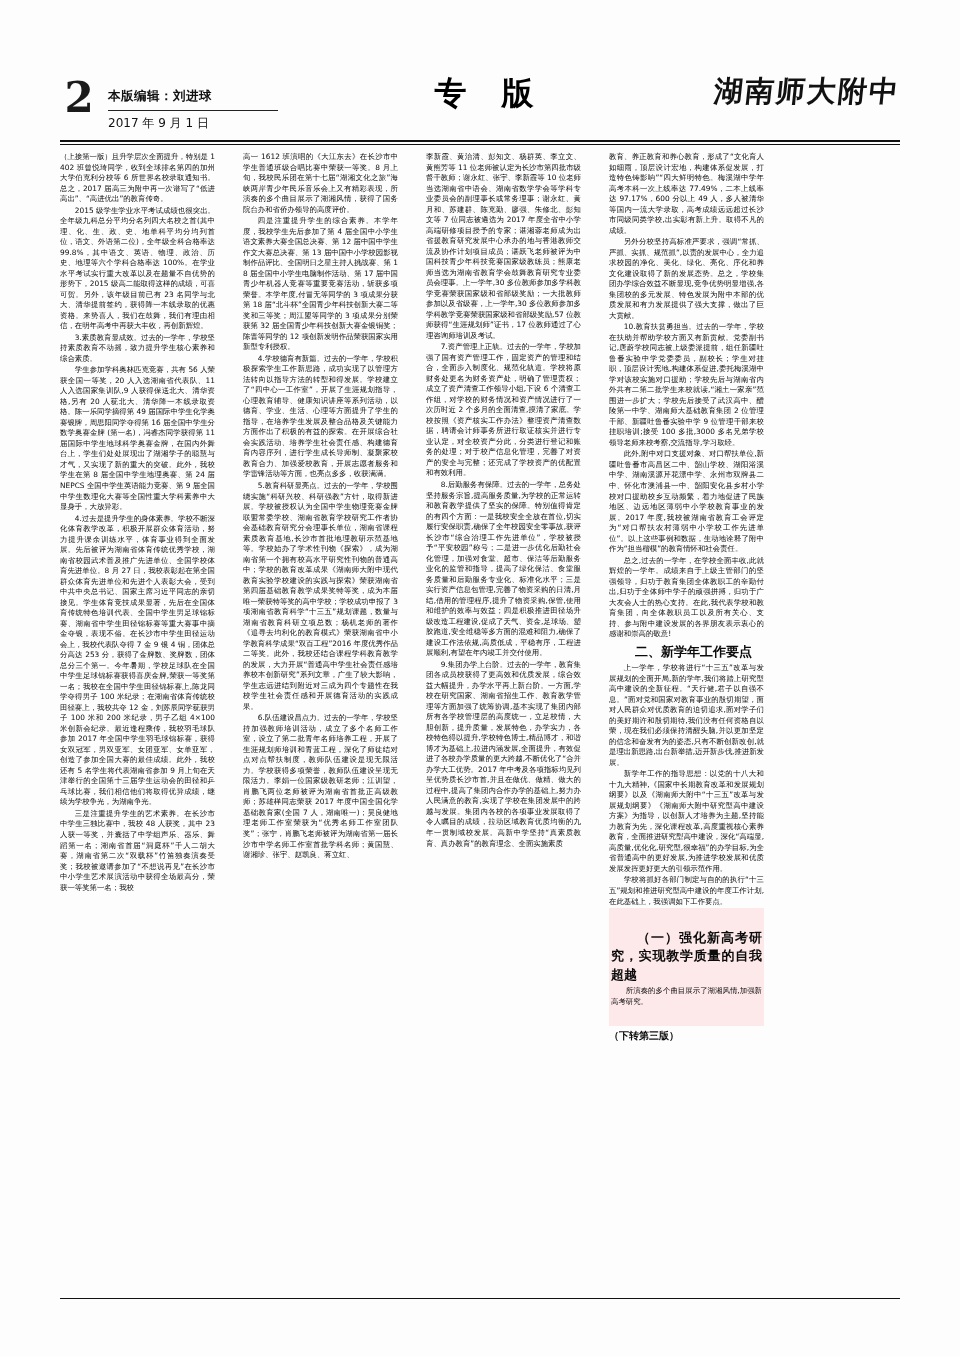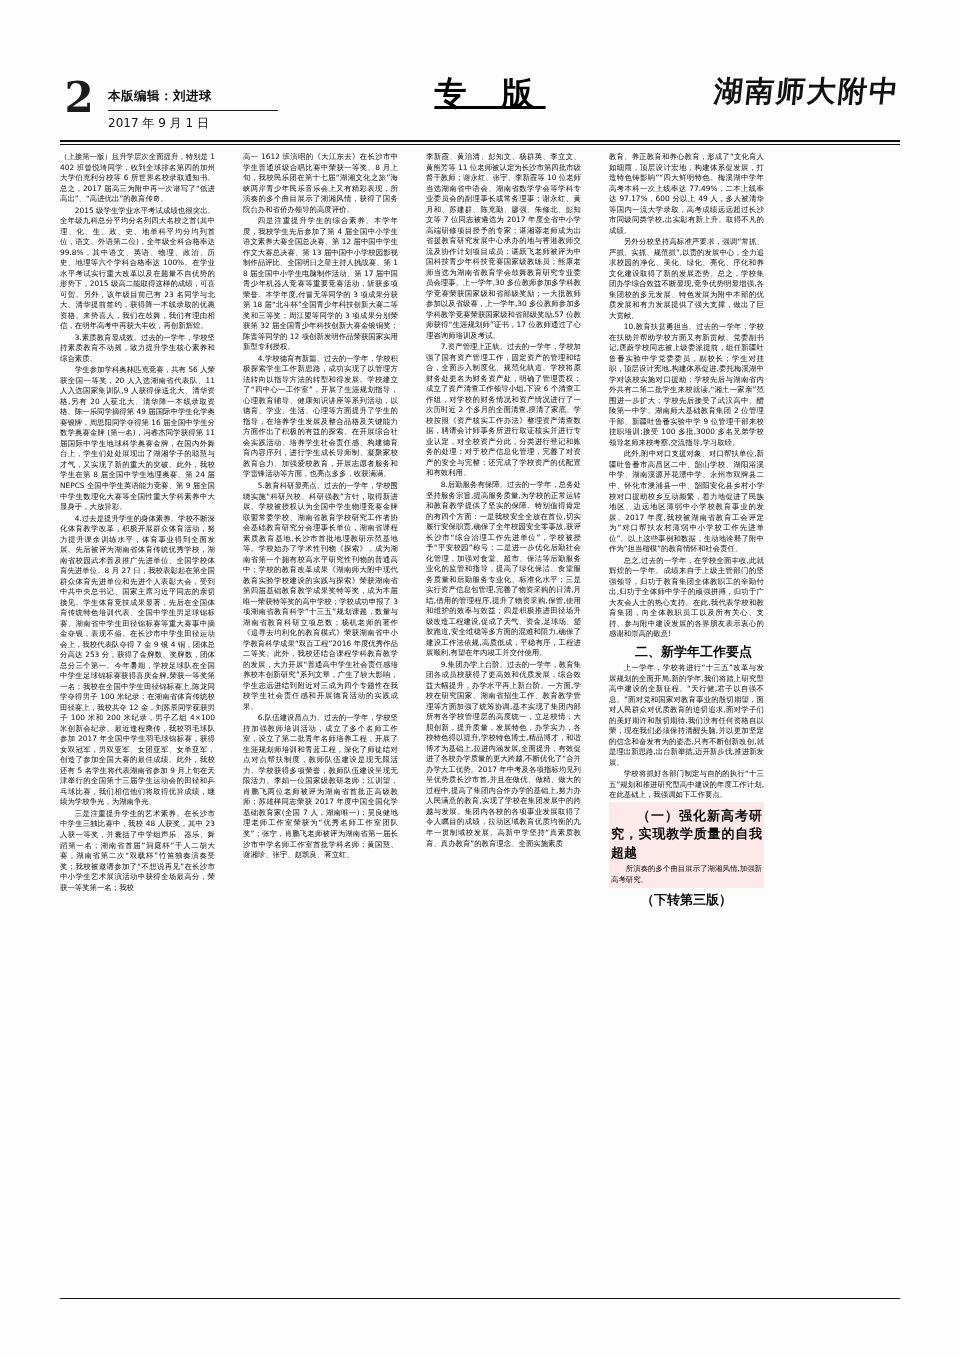--- a/index.html
+++ b/index.html
@@ -68,21 +68,20 @@
   .masthead-title {
     position: absolute;
     left: 330px; top: 0px;
     width: 200px;
     text-align: center;
     font-family: "DejaVu Serif", "Liberation Serif", serif;
     font-size: 32px;
     font-weight: bold;
     letter-spacing: 12px;
     color: #000;
-    text-decoration: underline;
   }
   .masthead-logo {
     position: absolute;
     right: 0; top: 0px;
     width: 290px;
     text-align: right;
     font-family: "DejaVu Serif", "Liberation Serif", serif;
     font-size: 29px;
     font-weight: bold;
     letter-spacing: 2px;
@@ -127,28 +126,28 @@
     word-break: break-all;
   }
   .col p.noindent { text-indent: 0; }
   .col h3 {
     margin: 3px 0 2px 0;
     font-size: 13px;
     font-weight: bold;
     text-indent: 2em;
   }
   .tail {
-    text-align: center;
-    font-weight: bold;
-    font-size: 13px;
+    text-align: left;
+    font-weight: bold;
+    font-size: 10px;
     margin-top: 3px;
   }
   .highlight-box {
     background: #fde8ea;
-    padding: 2px 2px;
+    padding: 18px 2px;
     margin-top: 0;
   }
   .bottom-rule {
     position: absolute;
     left: 60px; top: 1298px;
     width: 840px; height: 1px;
     background: #111;
   }
 </style>
 </head>
@@ -198,20 +197,21 @@
     </div>
 
     <div class="col">
       <p class="noindent">教育、养正教育和养心教育，形成了“文化育人如细雨，顶层设计宏地，构建体系促发展，打造特色铸影响”“四大鲜明特色。梅溪湖中学年高考本科一次上线率达 77.49%，二本上线率达 97.17%，600 分以上 49 人，多人被清华等国内一流大学录取，高考成绩远远超过长沙市同级同类学校,出实彰有新上升。取得不凡的成绩。</p>
       <p>另外分校坚持高标准严要求，强调“常抓、严抓、实抓、规范抓”,以责的发展中心，全力追求校园的净化、美化、绿化、亮化、序化和养文化建设取得了新的发展态势。总之，学校集团办学综合效益不断显现,竞争优势明显增强,各集团校的多元发展、特色发展为附中本部的优质发展和有力发展提供了强大支撑，做出了巨大贡献。</p>
       <p>10.教育扶贫勇担当。过去的一学年，学校在扶助并帮助学校方面又有新贡献。党委副书记,唐蔚学校同志被上级委派提前，组任新疆吐鲁番实验中学党委委员，副校长；学生对挂职，顶层设计宪地,构建体系促进,委托梅溪湖中学对该校实施对口援助；学校先后与湖南省内外共有二第二批学生来校就读,“湘土一家亲”范围进一步扩大；学校先后接受了武汉高中、醴陵第一中学、湖南师大基础教育集团 2 位管理干部、新疆吐鲁番实验中学 9 位管理干部来校挂职培训;接受 100 多批,3000 多名兄弟学校领导老师来校考察,交流指导,学习取经。</p>
       <p>此外,附中对口支援对象、对口帮扶单位,新疆吐鲁番市高昌区二中、韶山学校、湖阳浴溪中学、湖南溪源芹花漂中学、永州市双牌县二中、怀化市澳浦县一中、韶阳安化县乡村小学校对口援助校乡互动频繁，着力地促进了民族地区、边远地区薄弱中小学校教育事业的发展。2017 年度,我校被湖南省教育工会评定为“对口帮扶农村薄弱中小学校工作先进单位”。以上这些事例和数据，生动地诠释了附中作为“担当楷模”的教育情怀和社会责任。</p>
       <p>总之,过去的一学年，在学校全面丰收,此就辉煌的一学年。成绩来自于上级主管部门的坚强领导，归功于教育集团全体教职工的辛勤付出,归功于全体师中学子的顽强拼搏，归功于广大友会人士的热心支持。在此,我代表学校和教育集团，向全体教职员工以及所有关心、支持、参与附中建设发展的各界朋友表示衷心的感谢和崇高的敬意!</p>
       <h3>二、新学年工作要点</h3>
       <p>上一学年，学校将进行“十三五”改革与发展规划的全面开局,新的学年,我们将踏上研究型高中建设的全新征程。“天行健,君子以自强不息。”面对党和国家对教育事业的殷切期望，面对人民群众对优质教育的迫切追求,面对学子们的美好期许和殷切期待,我们没有任何资格自以荣，现在我们必须保持清醒头脑,并以更加坚定的信念和奋发有为的姿态,只有不断创新改创,就是理出新思路,出台新举措,迈开新步伐,推进新发展。</p>
+      <p>新学年工作的指导思想：以党的十八大和十九大精神,《国家中长期教育改革和发展规划纲要》以及《湖南师大附中“十三五”改革与发展规划纲要》《湖南师大附中研究型高中建设方案》为指导，以创新人才培养为主题,坚持能力教育为先，深化课程改革,高度重视核心素养教育，全面推进研究型高中建设，深化“高端显,高质量,优化化,研究型,很幸福”的办学目标,为全省普通高中的更好发展,为推进学校发展和优质发展发挥更好更大的引领示范作用。</p>
       <p>学校将抓好各部门制定与自的的执行“十三五”规划和推进研究型高中建设的年度工作计划,在此基础上，我强调如下工作要点。</p>
       <div class="highlight-box">
         <h3>（一）强化新高考研究，实现教学质量的自我超越</h3>
         <p>所演奏的多个曲目展示了湖湘风情,加强新高考研究。</p>
       </div>
       <div class="tail">（下转第三版）</div>
     </div>
 
   </div>
 

